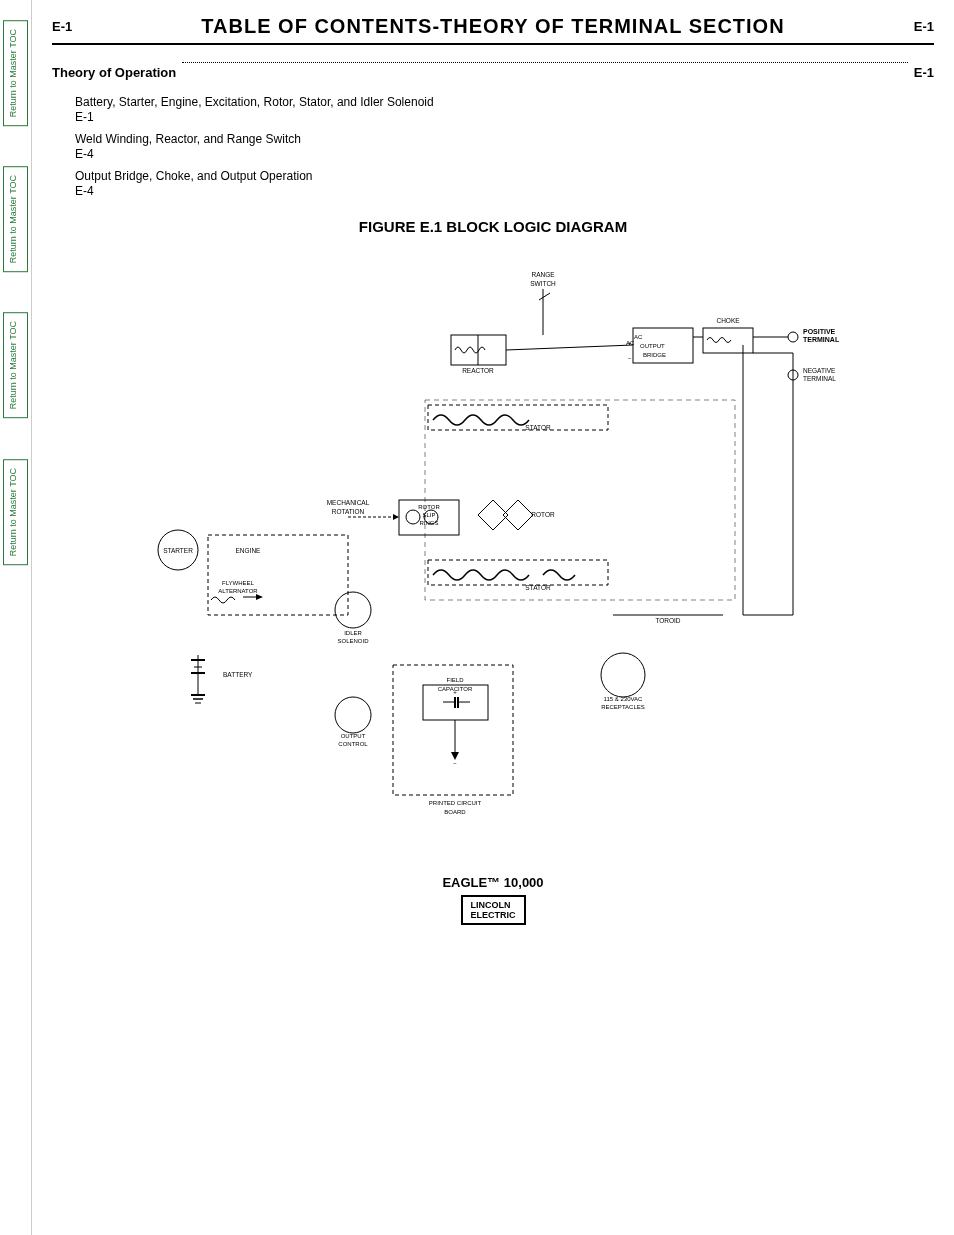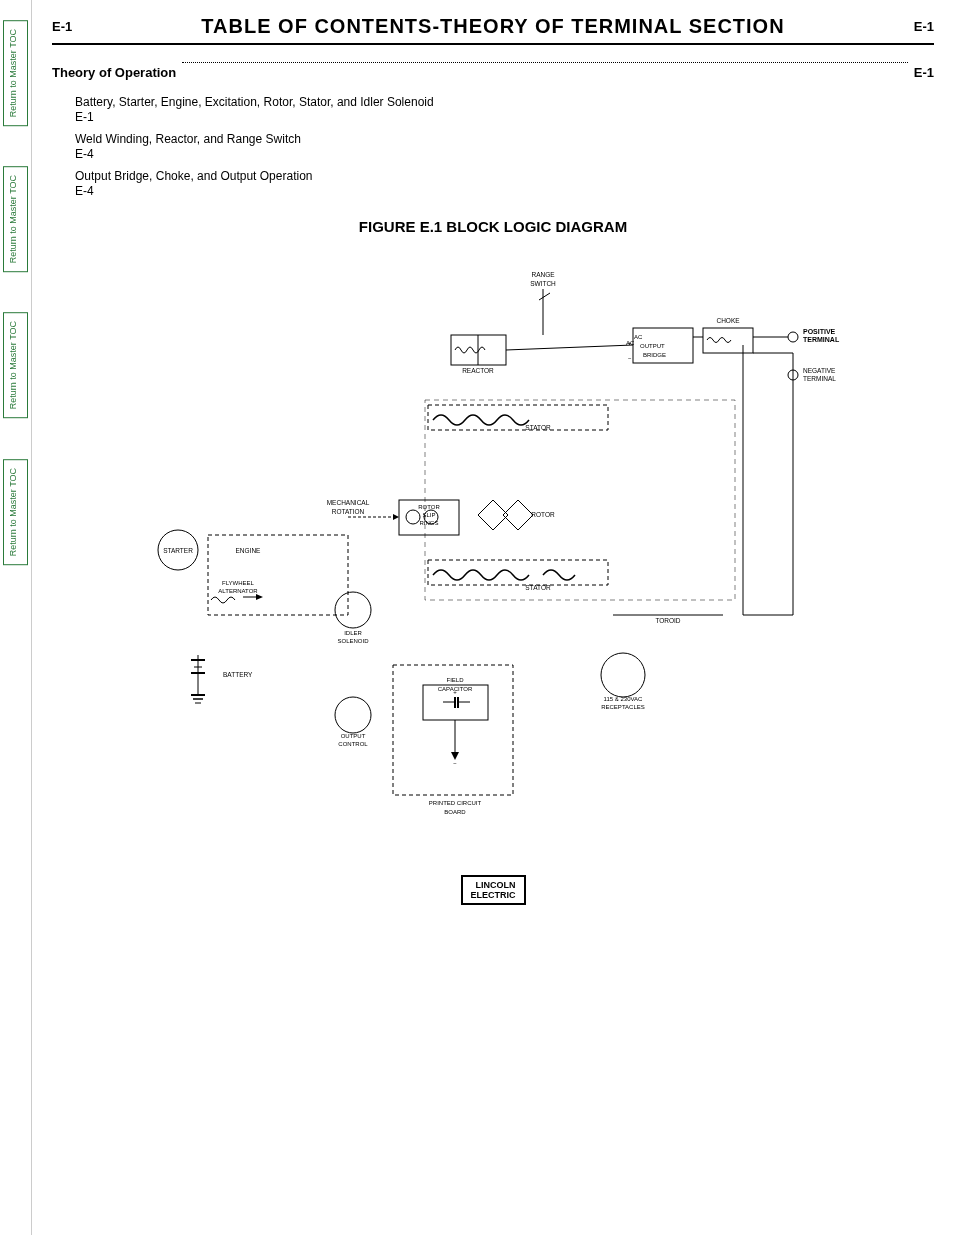--- a/index.html
+++ b/index.html
@@ -120,21 +120,21 @@
     .lincoln-logo {
       display: inline-block;
       border: 2px solid #000;
       padding: 3px 8px;
       font-size: 11px;
       font-weight: bold;
     }
     .lincoln-logo span {
       display: block;
       font-size: 9px;
-      text-align: right;
+      text-align: left;
     }
   </style>
 </head>
 <body>
 
 <div class="left-sidebar">
   <div class="sidebar-tab">Return to Master TOC</div>
   <div class="sidebar-tab">Return to Master TOC</div>
   <div class="sidebar-tab">Return to Master TOC</div>
   <div class="sidebar-tab">Return to Master TOC</div>
@@ -326,18 +326,19 @@
         <line x1="680" y1="370" x2="730" y2="370" stroke="#000" stroke-width="1"></line>
 
         <line x1="690" y1="108" x2="730" y2="108" stroke="#000" stroke-width="1"></line>
         <line x1="730" y1="108" x2="730" y2="130" stroke="#000" stroke-width="1"></line>
 
       </svg>
     </div>
   </div>
 
   <div class="footer-section">
+    <div class="footer-product">EAGLE™ 10,000</div>
     <div class="lincoln-logo">
       <span>LINCOLN</span>
       <span>ELECTRIC</span>
     </div>
   </div>
 </div>
 
 </body></html>

